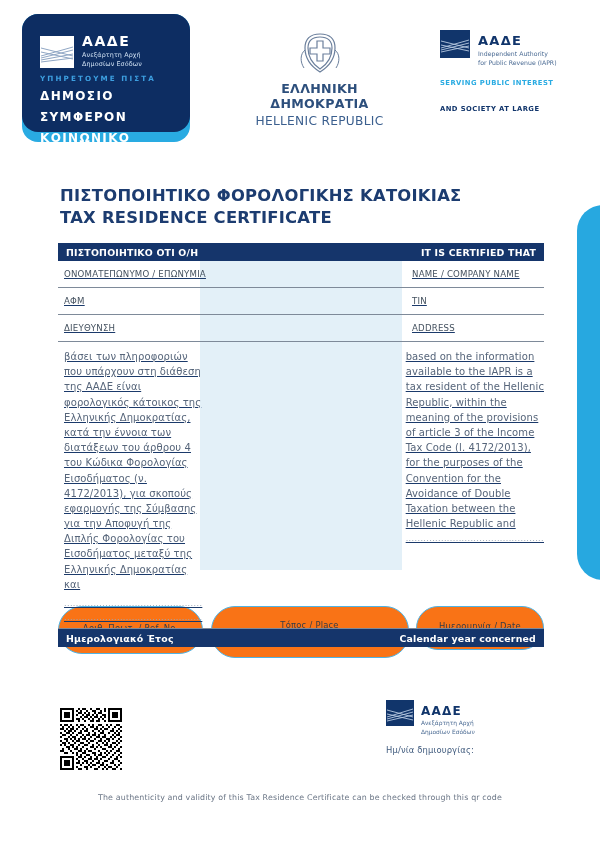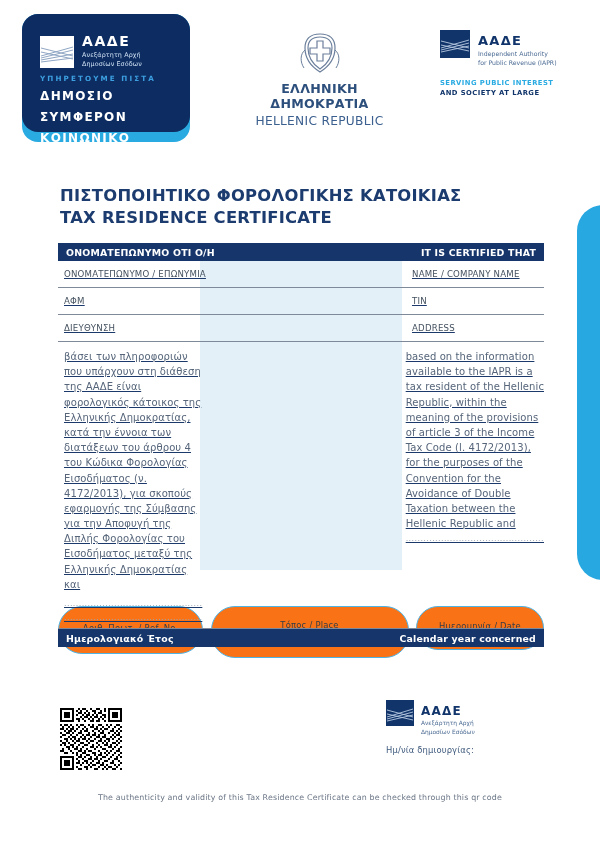--- a/index.html
+++ b/index.html
@@ -51,21 +51,21 @@
   .rep-gr{font-size:12.6px;font-weight:bold;color:#2d4f7c;letter-spacing:.3px;margin-top:5px;}
   .rep-en{font-size:12.2px;color:#3b5f8e;letter-spacing:.3px;margin-top:3px;}
 
   
   .logo-right{position:absolute;left:440px;top:30px;width:145px;}
   .lr-row{display:flex;align-items:flex-start;gap:8px;}
   .lr-glyph{width:30px;height:28px;background:#11356b;flex:0 0 auto;position:relative;overflow:hidden;}
   .lr-txt .t{font-size:13px;font-weight:bold;color:#11356b;letter-spacing:1.3px;line-height:1;}
   .lr-txt .s{font-size:6.2px;color:#4a6a93;line-height:1.5;margin-top:3px;}
   .lr-tag1{font-size:6.8px;font-weight:bold;color:#29abe2;letter-spacing:.45px;margin-top:11px;}
-  .lr-tag2{font-size:6.8px;font-weight:bold;color:#11356b;letter-spacing:.45px;margin-top:2px;}
+  .lr-tag2{font-size:6.8px;font-weight:bold;color:#11356b;letter-spacing:.45px;margin-top:18px;}
 
   
   .doc-title{position:absolute;left:60px;top:186px;width:470px;}
   .doc-title .gr{font-size:16.4px;font-weight:bold;color:#1c3c70;letter-spacing:.25px;line-height:1.22;}
   .doc-title .en{font-size:16.4px;font-weight:bold;color:#1c3c70;letter-spacing:.25px;line-height:1.22;margin-top:2px;}
 
   
   .table-wrap{position:absolute;left:58px;top:243px;width:486px;}
   .hl-col{
     position:absolute;left:200px;top:250px;width:202px;height:320px;
@@ -200,21 +200,21 @@
 
   <div class="doc-title">
     <div class="gr">ΠΙΣΤΟΠΟΙΗΤΙΚΟ ΦΟΡΟΛΟΓΙΚΗΣ ΚΑΤΟΙΚΙΑΣ</div>
     <div class="en">TAX RESIDENCE CERTIFICATE</div>
   </div>
 
   <div class="hl-col"></div>
 
   <div class="table-wrap">
     <div class="bar">
-      <span>ΟΝΟΜΑΤΕΠΩΝΥΜΟ ΟΤΙ Ο/Η</span>
+      <span>ΠΙΣΤΟΠΟΙΗΤΙΚΟ ΟΤΙ Ο/Η</span>
       <span>IT IS CERTIFIED THAT</span>
     </div>
     <div class="rows">
       <div class="trow">
         <div class="lcell">ΟΝΟΜΑΤΕΠΩΝΥΜΟ / ΕΠΩΝΥΜΙΑ</div>
         <div class="mcell"></div>
         <div class="rcell">NAME / COMPANY NAME</div>
       </div>
       <div class="trow">
         <div class="lcell">ΑΦΜ</div>

